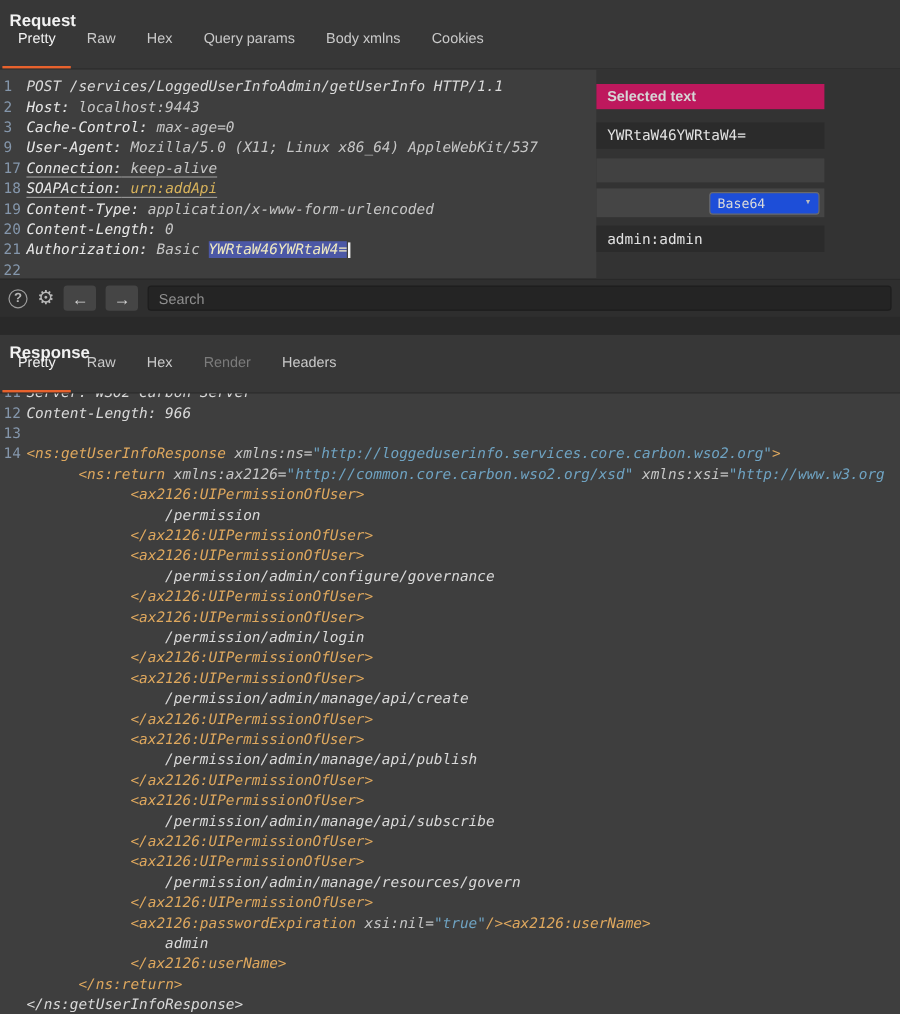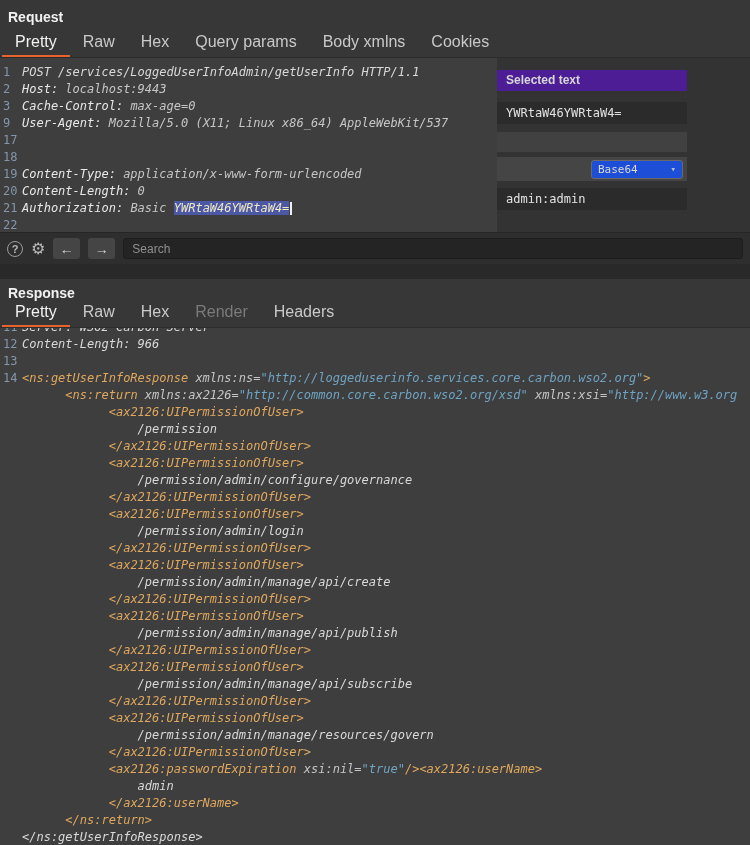--- a/index.html
+++ b/index.html
@@ -3,21 +3,21 @@
 <meta charset="utf-8">
 <style>
   * { margin:0; padding:0; box-sizing:border-box; }
   html,body { width:750px; height:845px; overflow:hidden; }
   body { background:#373737; font-family:"Liberation Sans","DejaVu Sans",sans-serif; }
 
   .panel-title { height:36px; padding:9px 16px 0 8px; font-size:14px; font-weight:bold; color:#f1f1f1; }
   .panel-title.small { height:26px; padding-top:6px; }
 
   .tabs { height:22px; display:flex; align-items:flex-end; padding-left:2px; border-bottom:1px solid #2c2c2c; }
-  .tab { font-size:16px; color:#c9c9c9; padding:2px 13px 4px; border-bottom:2px solid transparent; cursor:pointer; }
+  .tab { font-size:12px; color:#c9c9c9; padding:2px 13px 16px; border-bottom:2px solid transparent; cursor:pointer; }
   .tab.active { color:#f2f2f2; border-bottom-color:#e8622d; }
   .tab.disabled { color:#7b7b7b; }
   .tabs.resp { height:23px; }
 
   .code-area { position:relative; background:#3e3e3e; overflow:hidden;
                font-family:"DejaVu Sans Mono","Liberation Mono",monospace;
                font-size:12px; line-height:17px; }
   #req-code { height:174px; padding-top:6px; }
   #resp-code { height:517px; }
 
@@ -33,21 +33,21 @@
   .tag   { color:#dfa85e; }
   .attr  { color:#c6c6c6; }
   .str   { color:#6fa3c2; }
   .u     { text-decoration:underline; text-underline-offset:3px; text-decoration-color:#949494; }
   .sel   { background:#4c58a6; color:#efe9c0; }
   .caret { display:inline-block; width:2px; height:13px; background:#f0f0f0; vertical-align:middle; margin-left:1px; }
 
   
   .inspector { position:absolute; top:0; right:0; width:253px; height:100%; background:#333333; padding-top:12px; }
   .insp-box { width:190px; margin-left:0; }
-  .insp-header { height:21px; line-height:21px; background:#4c1d95; color:#d6d6d6;
+  .insp-header { height:21px; line-height:21px; background:#be185d; color:#d6d6d6;
                  font-family:"Liberation Sans","DejaVu Sans",sans-serif; font-size:12px; font-weight:bold; padding-left:9px; }
   .insp-value { height:22px; line-height:22px; background:#2b2b2b; color:#e2e2e2;
                 font-family:"DejaVu Sans Mono",monospace; font-size:12px; padding-left:9px; margin-top:11px; overflow:hidden; }
   .insp-spacer { height:20px; background:#414141; margin-top:8px; }
   .insp-decoded { height:24px; background:#454545; margin-top:5px; display:flex; align-items:center; padding:0 4px 0 9px; }
   .insp-decoded-label { font-size:12px; font-weight:bold; color:#d0d0d0; }
   .insp-dropdown { margin-left:auto; width:92px; height:19px; background:#1d4ed8; border:1px solid #6a6a6a;
                    border-radius:3px; display:flex; align-items:center; justify-content:space-between;
                    padding:0 6px; font-size:11px; color:#dadada; cursor:pointer; }
   .insp-dropdown .chev { font-size:9px; color:#bdbdbd; }
@@ -81,22 +81,22 @@
     <span class="tab">Body xmlns</span>
     <span class="tab">Cookies</span>
   </div>
 
   <div class="code-area" id="req-code">
 
   <div class="code-line"><span class="gutter">1</span><span class="line-content"><span class="plain">POST /services/LoggedUserInfoAdmin/getUserInfo HTTP/1.1</span></span></div>
       <div class="code-line"><span class="gutter">2</span><span class="line-content"><span class="name">Host:</span><span class="value"> localhost:9443</span></span></div>
       <div class="code-line"><span class="gutter">3</span><span class="line-content"><span class="name">Cache-Control:</span><span class="value"> max-age=0</span></span></div>
       <div class="code-line"><span class="gutter">9</span><span class="line-content"><span class="name">User-Agent:</span><span class="value"> Mozilla/5.0 (X11; Linux x86_64) AppleWebKit/537</span></span></div>
-      <div class="code-line"><span class="gutter">17</span></div>
-      <div class="code-line"><span class="gutter">18</span></div>
+      <div class="code-line"><span class="gutter">17</span><span class="line-content"><span class="name u">Connection:</span><span class="value u"> keep-alive</span></span></div>
+      <div class="code-line"><span class="gutter">18</span><span class="line-content"><span class="name u">SOAPAction:</span><span class="tok u"> urn:addApi</span></span></div>
       <div class="code-line"><span class="gutter">19</span><span class="line-content"><span class="name">Content-Type:</span><span class="value"> application/x-www-form-urlencoded</span></span></div>
       <div class="code-line"><span class="gutter">20</span><span class="line-content"><span class="name">Content-Length:</span><span class="value"> 0</span></span></div>
       <div class="code-line"><span class="gutter">21</span><span class="line-content"><span class="name">Authorization:</span><span class="value"> Basic </span><span class="sel">YWRtaW46YWRtaW4=</span><span class="caret"></span></span></div>
       <div class="code-line"><span class="gutter">22</span><span class="line-content"></span></div>
       <div class="inspector">
       <div class="insp-box insp-header">Selected text</div>
       <div class="insp-box insp-value">YWRtaW46YWRtaW4=</div>
       <div class="insp-box insp-spacer"></div>
       <div class="insp-box insp-decoded">
         <span class="insp-dropdown">

